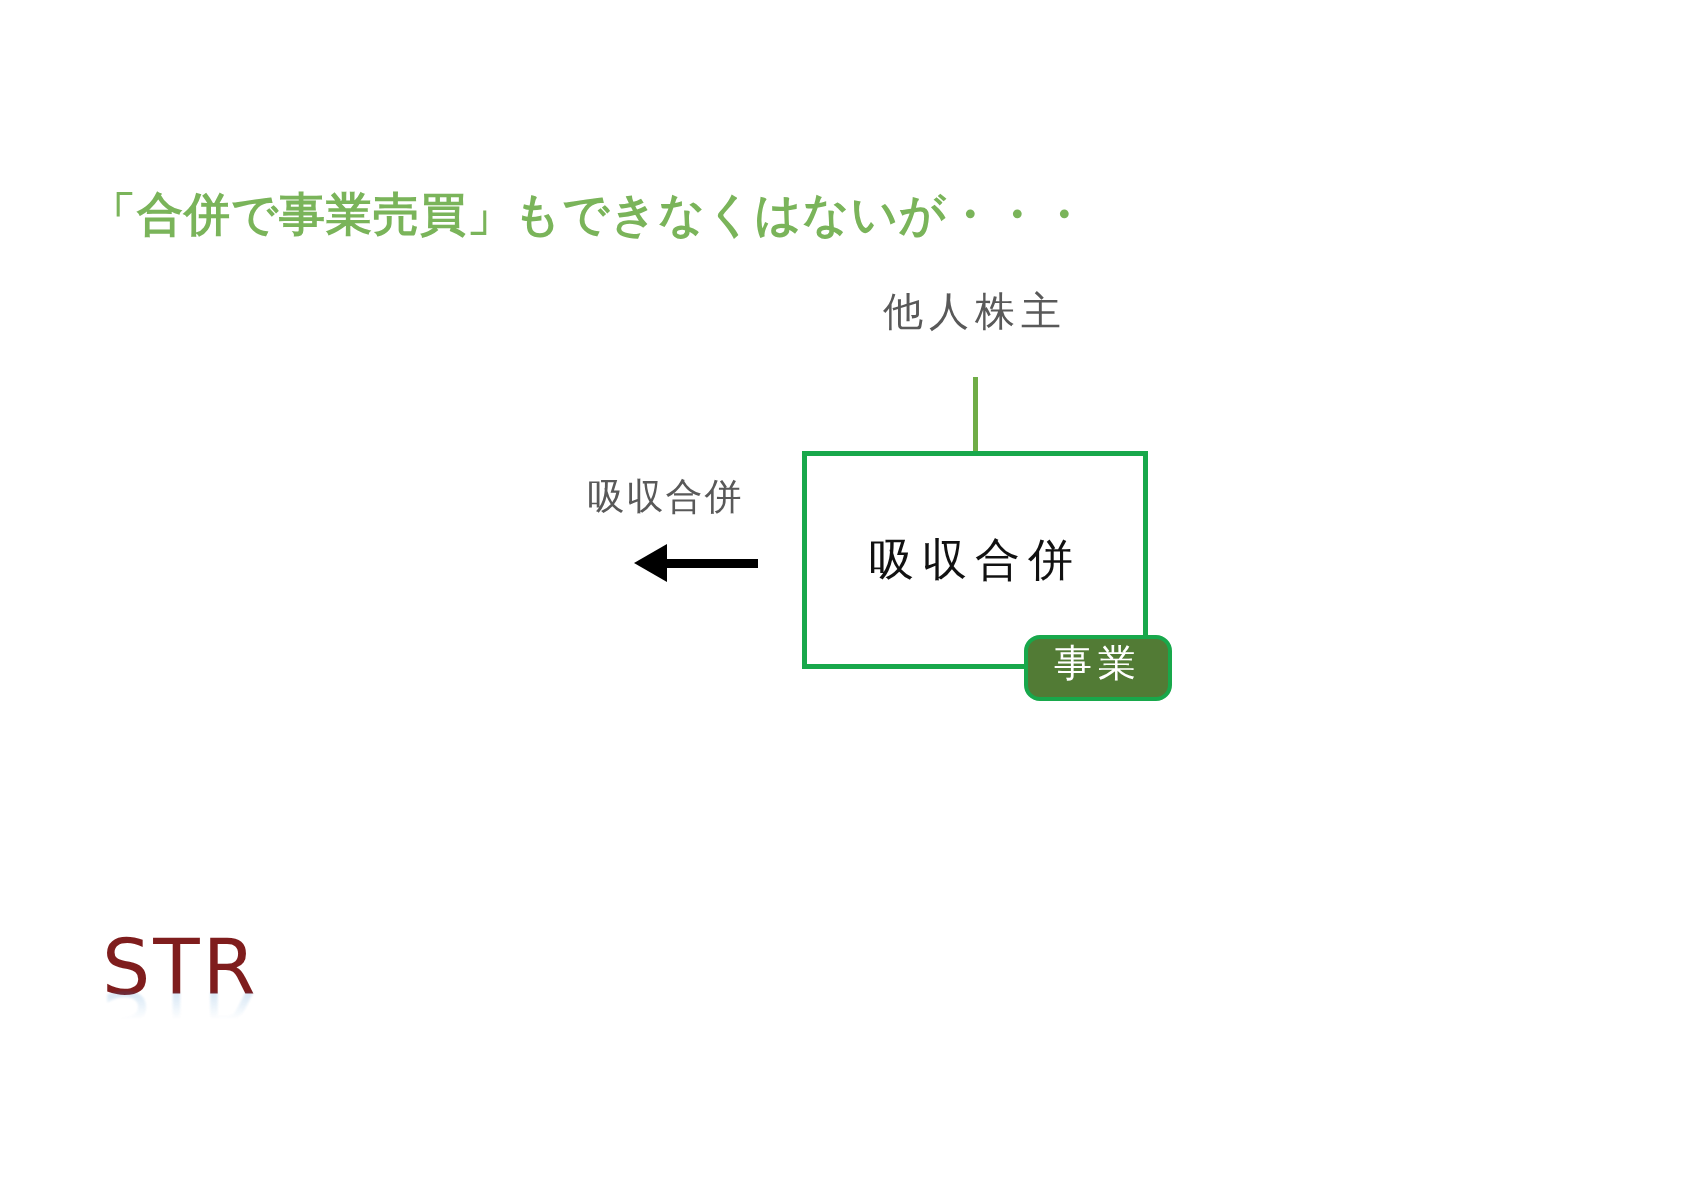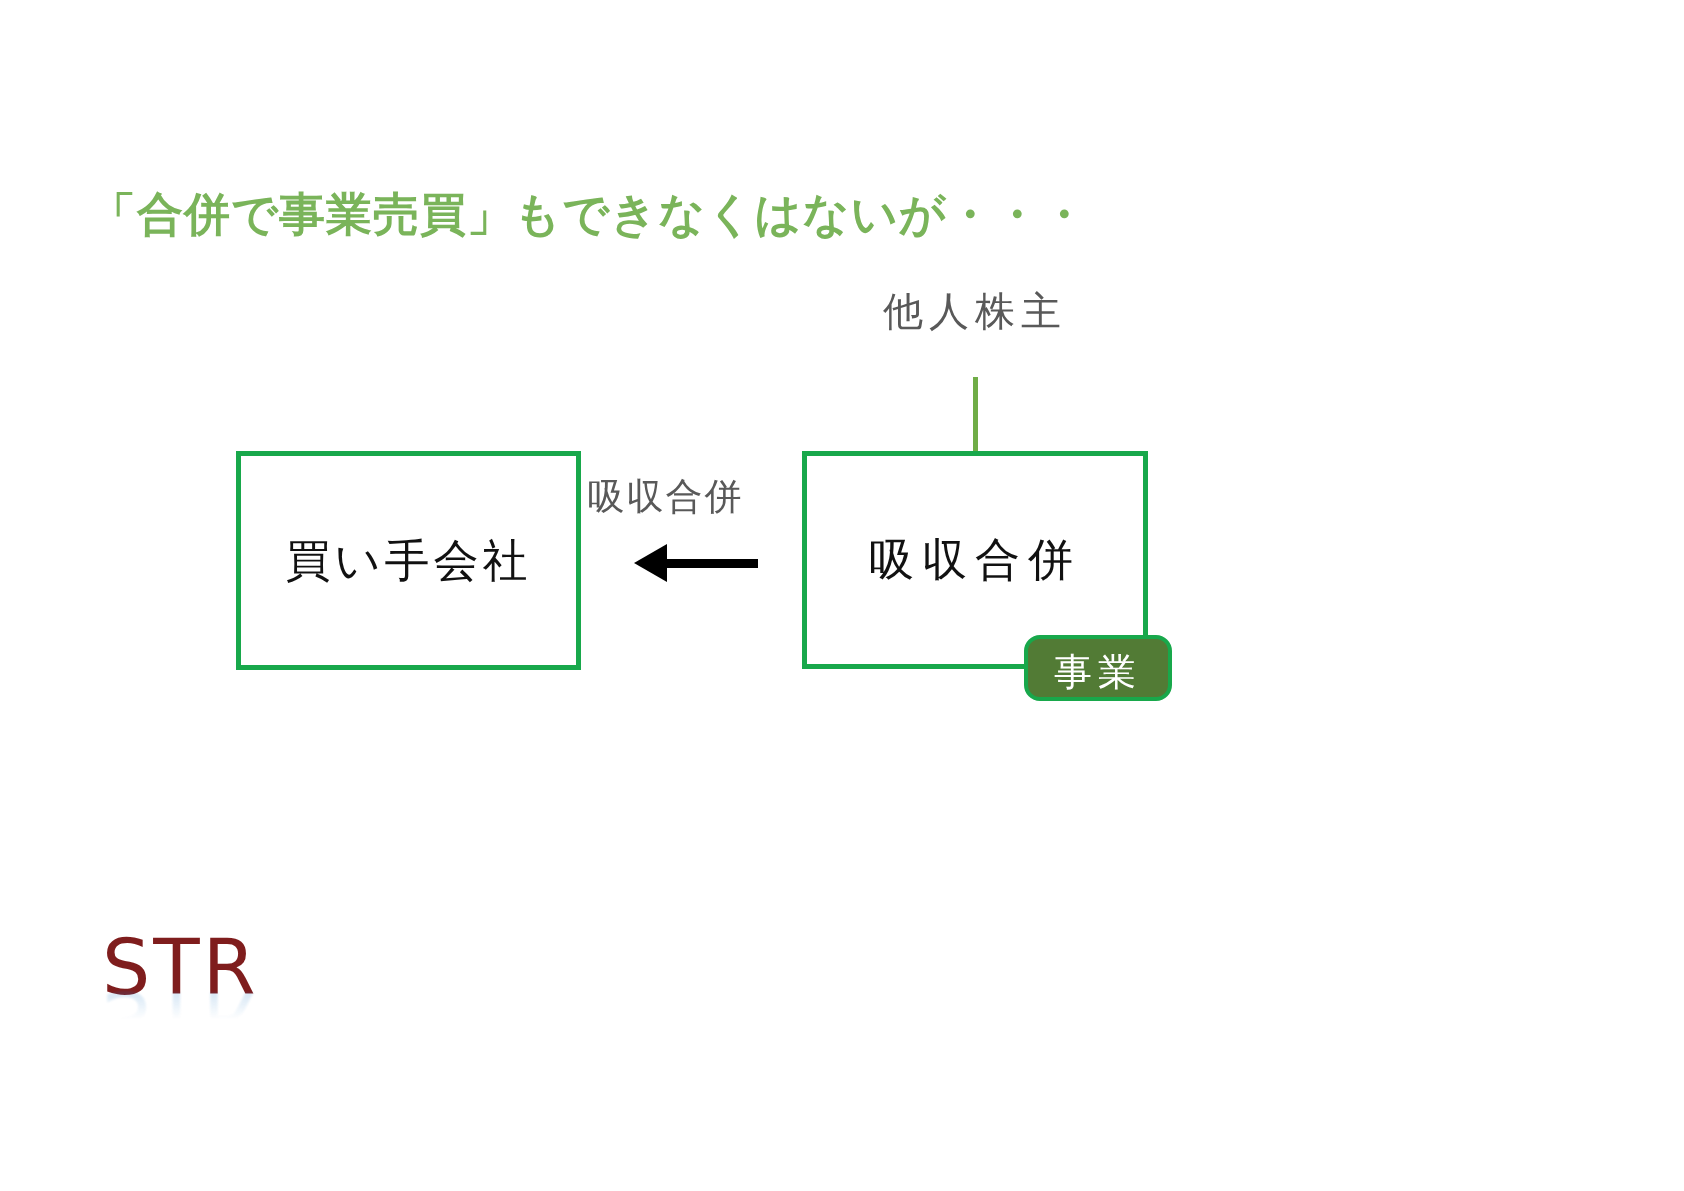--- a/index.html
+++ b/index.html
@@ -99,21 +99,21 @@
   .business-badge {
     position: absolute;
     left: 992px;
     top: 603px;
     width: 148px;
     height: 66px;
     background: #527B35;
     border: 4px solid #18A84B;
     border-radius: 16px;
     display: flex;
-    align-items: flex-start;
+    align-items: flex-end;
     justify-content: center;
     font-size: 38px;
     color: #ffffff;
     letter-spacing: 6px;
     z-index: 2;
   }
 
   
   .str-logo {
     position: absolute;
@@ -143,23 +143,20 @@
 <body>
 
 <div class="slide">
 
   <h1 class="slide-title">「合併で事業売買」もできなくはないが・・・</h1>
 
   <div class="shareholder-label">他人株主</div>
 
   <div class="connector-line"></div>
 
-  <div class="company-box buyer-box">
-    <span>買い手会社</span>
-  </div>
 
   <div class="company-box target-box">
     <span>吸収合併</span>
   </div>
 
   <div class="merger-label">吸収合併</div>
 
   <div class="merger-arrow">
     <span class="arrow-head"></span>
     <span class="arrow-shaft"></span>

